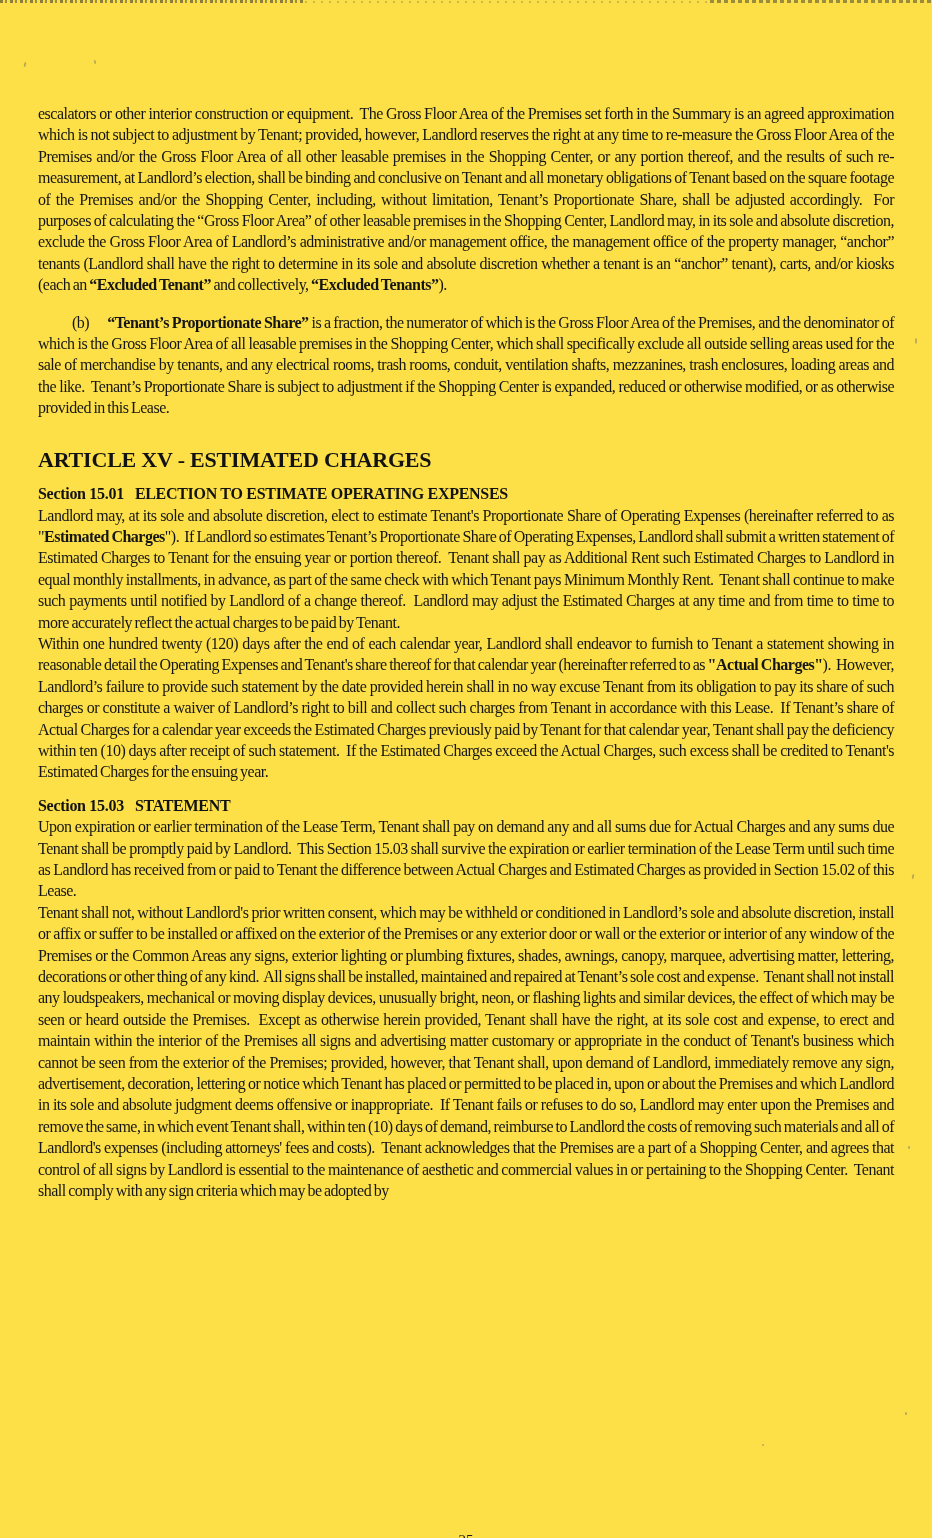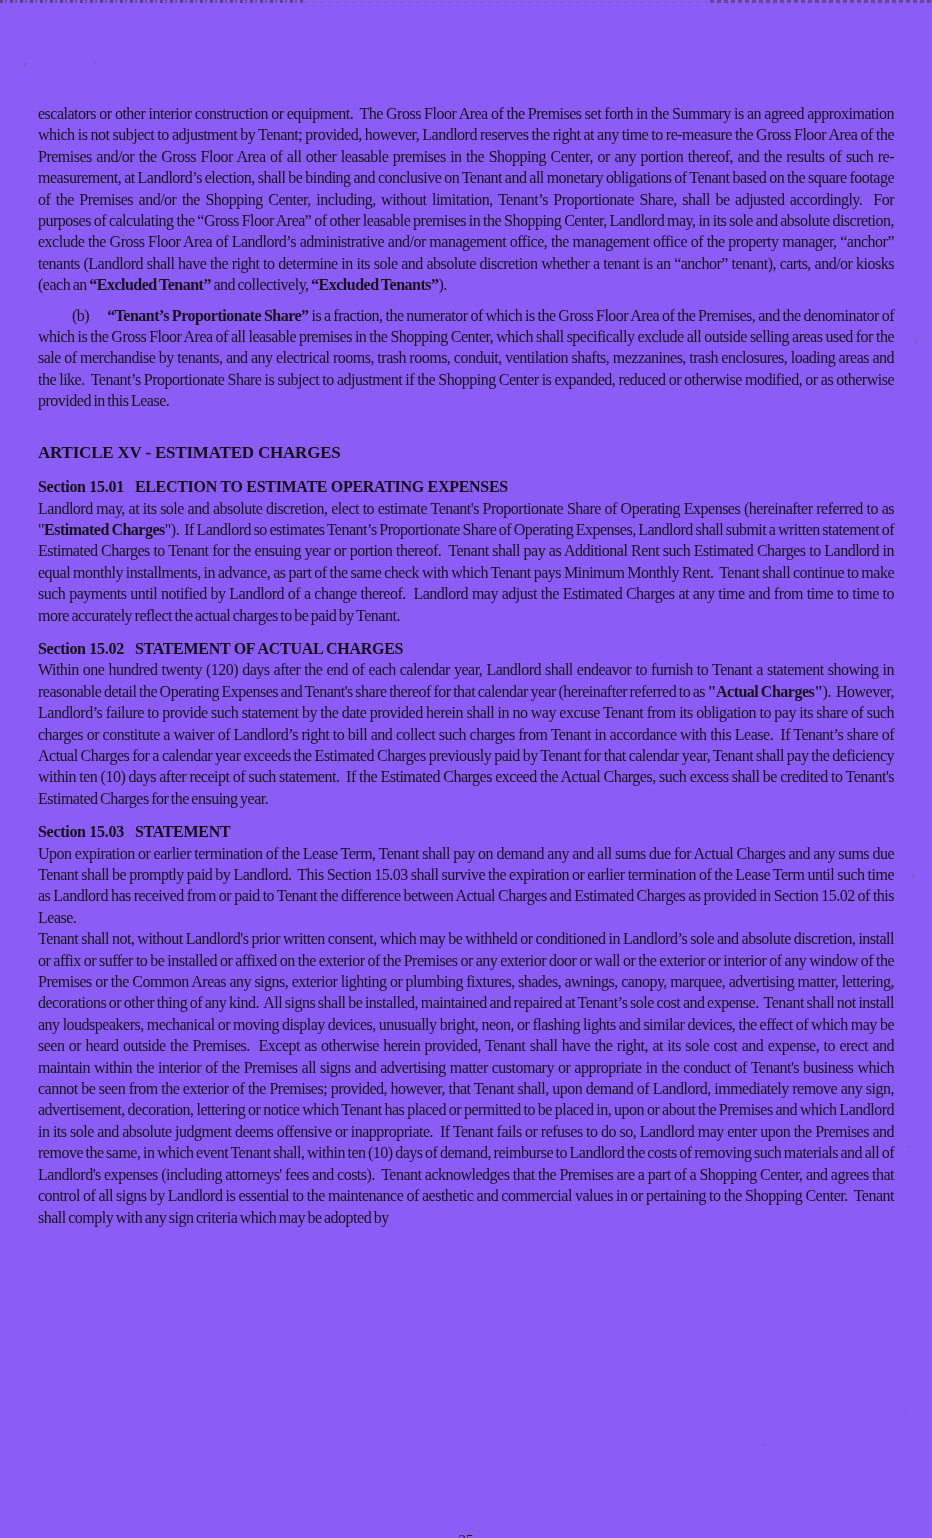--- a/index.html
+++ b/index.html
@@ -4,43 +4,43 @@
 <style>
   html,body { margin:0; padding:0; }
   body {
     width:932px; height:1538px;
     background:#ffffff;
     font-family:"Liberation Serif", serif;
     color:#121212;
     position:relative;
     overflow:hidden;
   }
-  .page { position:absolute; inset:0; background:#8b5cf6; }
+  .page { position:absolute; inset:0; background:#fde047; }
 
   .content {
     position:absolute;
     top:103px; left:38px; right:38px;
   }
 
   .para {
     font-size:16px;
     line-height:21.4px;
     text-align:justify;
     letter-spacing:-0.5px;
     word-spacing:-1px;
     color:#151515;
     margin:0;
   }
   .para b { font-weight:bold; }
 
-  .p-b { margin-top:9px; text-indent:34px; }
+  .p-b { margin-top:16px; text-indent:34px; }
   .tab-gap { display:inline-block; width:18px; }
 
   .article {
-    font-size:17px;
+    font-size:22px;
     font-weight:bold;
     line-height:21.4px;
     letter-spacing:-0.2px;
     margin:30px 0 0 0;
   }
   .section {
     font-size:16px;
     font-weight:bold;
     line-height:21.4px;
     letter-spacing:-0.3px;
@@ -101,21 +101,20 @@
 
     <p class="para"><span>escalators or other interior construction or equipment.&nbsp; The Gross Floor Area of the Premises set forth in the Summary is an agreed approximation which is not subject to adjustment by Tenant; provided, however, Landlord reserves the right at any time to re-measure the Gross Floor Area of the Premises and/or the Gross Floor Area of all other leasable premises in the Shopping Center, or any portion thereof, and the results of such re-measurement, at Landlord’s election, shall be binding and conclusive on Tenant and all monetary obligations of Tenant based on the square footage of the Premises and/or the Shopping Center, including, without limitation, Tenant’s Proportionate Share, shall be adjusted accordingly.&nbsp; For purposes of calculating the “Gross Floor Area” of other leasable premises in the Shopping Center, Landlord may, in its sole and absolute discretion, exclude the Gross Floor Area of Landlord’s administrative and/or management office, the management office of the property manager, “anchor” tenants (Landlord shall have the right to determine in its sole and absolute discretion whether a tenant is an “anchor” tenant), carts, and/or kiosks (each an </span><b>“Excluded Tenant”</b><span> and collectively, </span><b>“Excluded Tenants”</b><span>).</span></p>
 
     <p class="para p-b"><span>(b)</span><span class="tab-gap"></span><b>“Tenant’s Proportionate Share”</b><span> is a fraction, the numerator of which is the Gross Floor Area of the Premises, and the denominator of which is the Gross Floor Area of all leasable premises in the Shopping Center, which shall specifically exclude all outside selling areas used for the sale of merchandise by tenants, and any electrical rooms, trash rooms, conduit, ventilation shafts, mezzanines, trash enclosures, loading areas and the like.&nbsp; Tenant’s Proportionate Share is subject to adjustment if the Shopping Center is expanded, reduced or otherwise modified, or as otherwise provided in this Lease.</span></p>
 
     <h2 class="article">ARTICLE XV - ESTIMATED CHARGES</h2>
 
     <h3 class="section"><span class="sec-label">Section 15.01</span><span class="sec-title">ELECTION TO ESTIMATE OPERATING EXPENSES</span></h3>
     <p class="para"><span>Landlord may, at its sole and absolute discretion, elect to estimate Tenant's Proportionate Share of Operating Expenses (hereinafter referred to as "</span><b>Estimated Charges</b><span>").&nbsp; If Landlord so estimates Tenant’s Proportionate Share of Operating Expenses, Landlord shall submit a written statement of Estimated Charges to Tenant for the ensuing year or portion thereof.&nbsp; Tenant shall pay as Additional Rent such Estimated Charges to Landlord in equal monthly installments, in advance, as part of the same check with which Tenant pays Minimum Monthly Rent.&nbsp; Tenant shall continue to make such payments until notified by Landlord of a change thereof.&nbsp; Landlord may adjust the Estimated Charges at any time and from time to time to more accurately reflect the actual charges to be paid by Tenant.</span></p>
 
-    <h3 class="section"><span class="sec-label">Section 15.02</span><span class="sec-title">STATEMENT OF ACTUAL CHARGES</span></h3>
     <p class="para"><span>Within one hundred twenty (120) days after the end of each calendar year, Landlord shall endeavor to furnish to Tenant a statement showing in reasonable detail the Operating Expenses and Tenant's share thereof for that calendar year (hereinafter referred to as </span><b>"Actual Charges"</b><span>).&nbsp; However, Landlord’s failure to provide such statement by the date provided herein shall in no way excuse Tenant from its obligation to pay its share of such charges or constitute a waiver of Landlord’s right to bill and collect such charges from Tenant in accordance with this Lease.&nbsp; If Tenant’s share of Actual Charges for a calendar year exceeds the Estimated Charges previously paid by Tenant for that calendar year, Tenant shall pay the deficiency within ten (10) days after receipt of such statement.&nbsp; If the Estimated Charges exceed the Actual Charges, such excess shall be credited to Tenant's Estimated Charges for the ensuing year.</span></p>
 
     <h3 class="section"><span class="sec-label">Section 15.03</span><span class="sec-title">STATEMENT</span></h3>
     <p class="para">Upon expiration or earlier termination of the Lease Term, Tenant shall pay on demand any and all sums due for Actual Charges and any sums due Tenant shall be promptly paid by Landlord.&nbsp; This Section 15.03 shall survive the expiration or earlier termination of the Lease Term until such time as Landlord has received from or paid to Tenant the difference between Actual Charges and Estimated Charges as provided in Section 15.02 of this Lease.</p>
 
 
 
     <p class="para">Tenant shall not, without Landlord's prior written consent, which may be withheld or conditioned in Landlord’s sole and absolute discretion, install or affix or suffer to be installed or affixed on the exterior of the Premises or any exterior door or wall or the exterior or interior of any window of the Premises or the Common Areas any signs, exterior lighting or plumbing fixtures, shades, awnings, canopy, marquee, advertising matter, lettering, decorations or other thing of any kind.&nbsp; All signs shall be installed, maintained and repaired at Tenant’s sole cost and expense.&nbsp; Tenant shall not install any loudspeakers, mechanical or moving display devices, unusually bright, neon, or flashing lights and similar devices, the effect of which may be seen or heard outside the Premises.&nbsp; Except as otherwise herein provided, Tenant shall have the right, at its sole cost and expense, to erect and maintain within the interior of the Premises all signs and advertising matter customary or appropriate in the conduct of Tenant's business which cannot be seen from the exterior of the Premises; provided, however, that Tenant shall, upon demand of Landlord, immediately remove any sign, advertisement, decoration, lettering or notice which Tenant has placed or permitted to be placed in, upon or about the Premises and which Landlord in its sole and absolute judgment deems offensive or inappropriate.&nbsp; If Tenant fails or refuses to do so, Landlord may enter upon the Premises and remove the same, in which event Tenant shall, within ten (10) days of demand, reimburse to Landlord the costs of removing such materials and all of Landlord's expenses (including attorneys' fees and costs).&nbsp; Tenant acknowledges that the Premises are a part of a Shopping Center, and agrees that control of all signs by Landlord is essential to the maintenance of aesthetic and commercial values in or pertaining to the Shopping Center.&nbsp; Tenant shall comply with any sign criteria which may be adopted by</p>
 
   </main>

